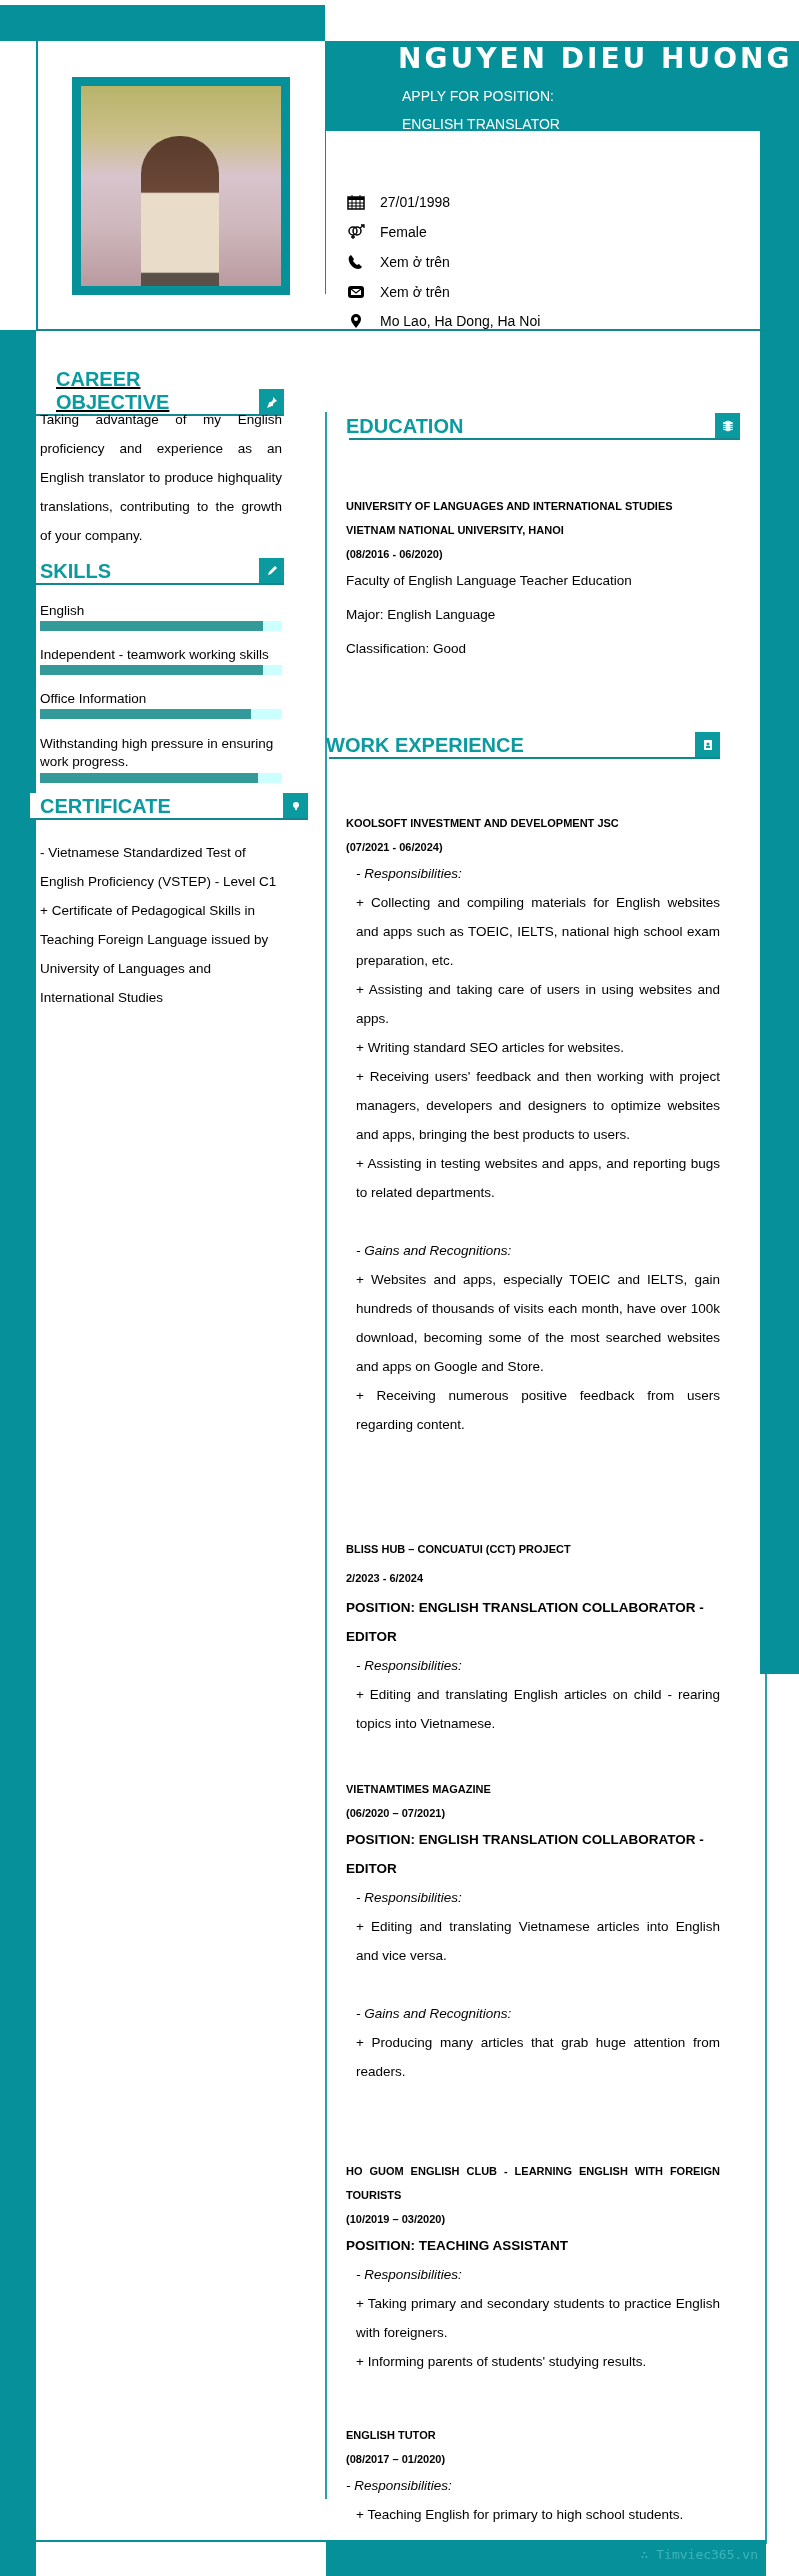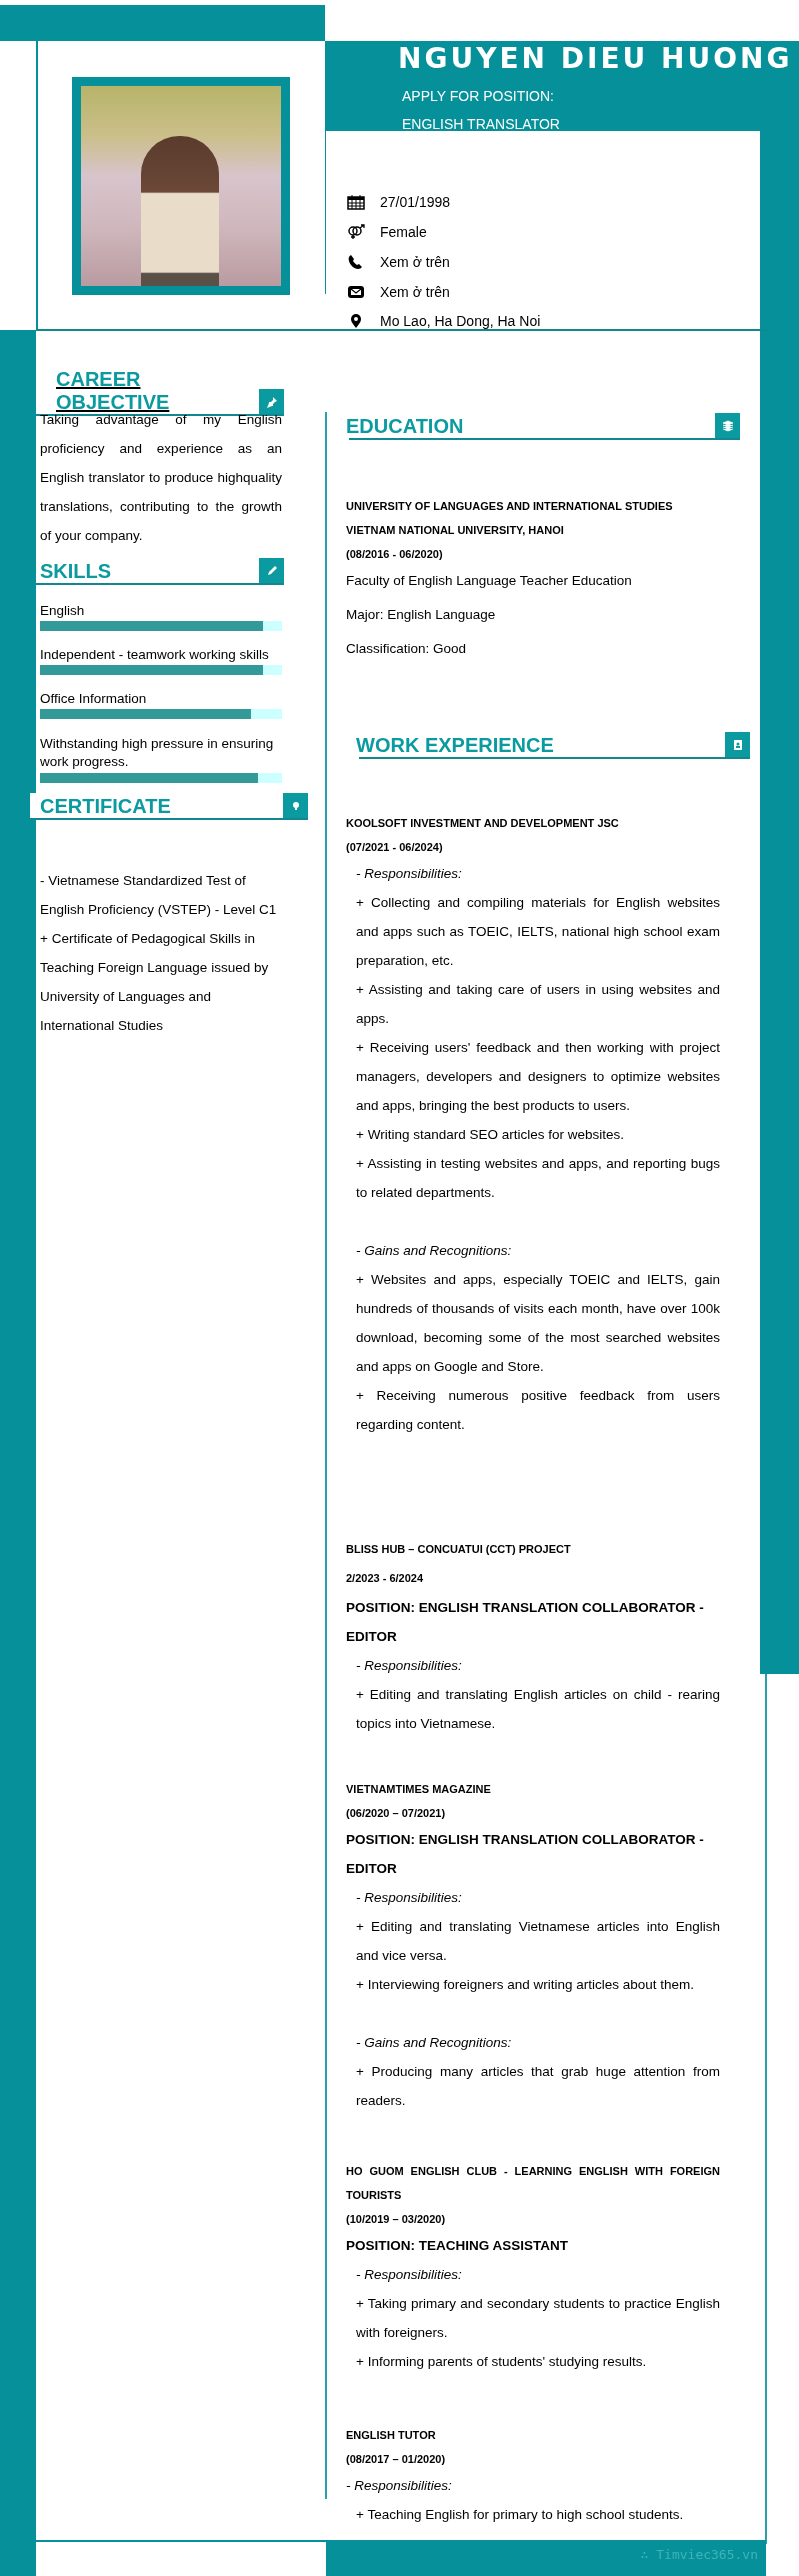--- a/index.html
+++ b/index.html
@@ -35,21 +35,21 @@
   .sec-line { height: 2px; background: #13878f; }
   .sec-icon { width: 25px; height: 25px; background: #0a9a9f; display: flex; align-items: center; justify-content: center; }
   .sec-icon svg { width: 12px; height: 12px; }
 
   .objective { left: 40px; top: 405px; width: 242px; font-size: 13.5px; line-height: 29px; text-align: justify; }
 
   .skill { left: 40px; width: 242px; font-size: 13.5px; }
   .skill .bar { height: 10px; background: #ccffff; margin-top: 3px; }
   .skill .fill { height: 100%; background: #339999; }
 
-  .cert { left: 40px; top: 838px; width: 245px; font-size: 13.5px; line-height: 29px; margin-top: 28px; }
+  .cert { left: 40px; top: 838px; width: 245px; font-size: 13.5px; line-height: 29px; }
 
   .rc { left: 346px; width: 374px; font-size: 13.5px; }
   .just { text-align: justify; }
   .b { font-weight: bold; }
   .co { font-weight: bold; font-size: 11px; line-height: 24px; text-align: justify; }
   .lh29 { line-height: 29px; }
   .ind { padding-left: 10px; }
   .it { font-style: italic; }
 </style>
 </head>
@@ -198,43 +198,43 @@
   <div class="co">UNIVERSITY OF LANGUAGES AND INTERNATIONAL STUDIES</div>
   <div class="co">VIETNAM NATIONAL UNIVERSITY, HANOI</div>
   <div class="co">(08/2016 - 06/2020)</div>
   <div style="line-height:34px;margin-top:-2px;">
     <div>Faculty of English Language Teacher Education</div>
     <div>Major: English Language</div>
     <div>Classification: Good</div>
   </div>
 </div>
 
-<div class="abs" style="left:356px;top:732px;width:394px;text-align:right;">
+<div class="abs" style="left:326px;top:732px;width:394px;text-align:right;">
   <div style="display:flex;justify-content:space-between;align-items:flex-end;">
     <span class="sec-title">WORK EXPERIENCE</span>
     <span class="sec-icon">
         <svg viewBox="0 0 12 12">
           <rect x="2" y="1" width="8" height="10" fill="#fff"></rect>
           <circle cx="6" cy="5" r="1.5" fill="#0a9a9f"></circle>
           <rect x="4" y="7" width="4" height="2" fill="#0a9a9f"></rect>
         </svg>
       </span>
   </div>
   <div class="sec-line" style="margin-left:3px"></div>
 </div>
 
 <div class="abs rc" style="top:811px">
   <div class="co">KOOLSOFT INVESTMENT AND DEVELOPMENT JSC</div>
   <div class="co">(07/2021 - 06/2024)</div>
   <div class="ind lh29 just">
     <div class="it">- Responsibilities:</div>
     <div>+ Collecting and compiling materials for English websites and apps such as TOEIC, IELTS, national high school exam preparation, etc.</div>
     <div>+ Assisting and taking care of users in using websites and apps.</div>
+    <div>+ Writing standard SEO articles for websites.</div>
     <div>+ Receiving users' feedback and then working with project managers, developers and designers to optimize websites and apps, bringing the best products to users.</div>
-    <div>+ Writing standard SEO articles for websites.</div>
     <div>+ Assisting in testing websites and apps, and reporting bugs to related departments.</div>
     <div style="height:29px"></div>
     <div class="it">- Gains and Recognitions:</div>
     <div>+ Websites and apps, especially TOEIC and IELTS, gain hundreds of thousands of visits each month, have over 100k download, becoming some of the most searched websites and apps on Google and Store.</div>
     <div>+ Receiving numerous positive feedback from users regarding content.</div>
   </div>
 </div>
 
 <div class="abs rc" style="top:1535px">
   <div class="co lh29">BLISS HUB – CONCUATUI (CCT) PROJECT</div>
@@ -246,21 +246,20 @@
   </div>
 </div>
 
 <div class="abs rc" style="top:1777px">
   <div class="co">VIETNAMTIMES MAGAZINE</div>
   <div class="co">(06/2020 – 07/2021)</div>
   <div class="b lh29">POSITION: ENGLISH TRANSLATION COLLABORATOR - EDITOR</div>
   <div class="ind lh29 just">
     <div class="it">- Responsibilities:</div>
     <div>+ Editing and translating Vietnamese articles into English and vice versa.</div>
-    <div>+ Interviewing foreigners and writing articles about them.</div>
     <div style="height:29px"></div>
     <div class="it">- Gains and Recognitions:</div>
     <div>+ Producing many articles that grab huge attention from readers.</div>
   </div>
 </div>
 
 <div class="abs rc" style="top:2159px">
   <div class="co">HO GUOM ENGLISH CLUB - LEARNING ENGLISH WITH FOREIGN TOURISTS</div>
   <div class="co">(10/2019 – 03/2020)</div>
   <div class="b lh29">POSITION: TEACHING ASSISTANT</div>

